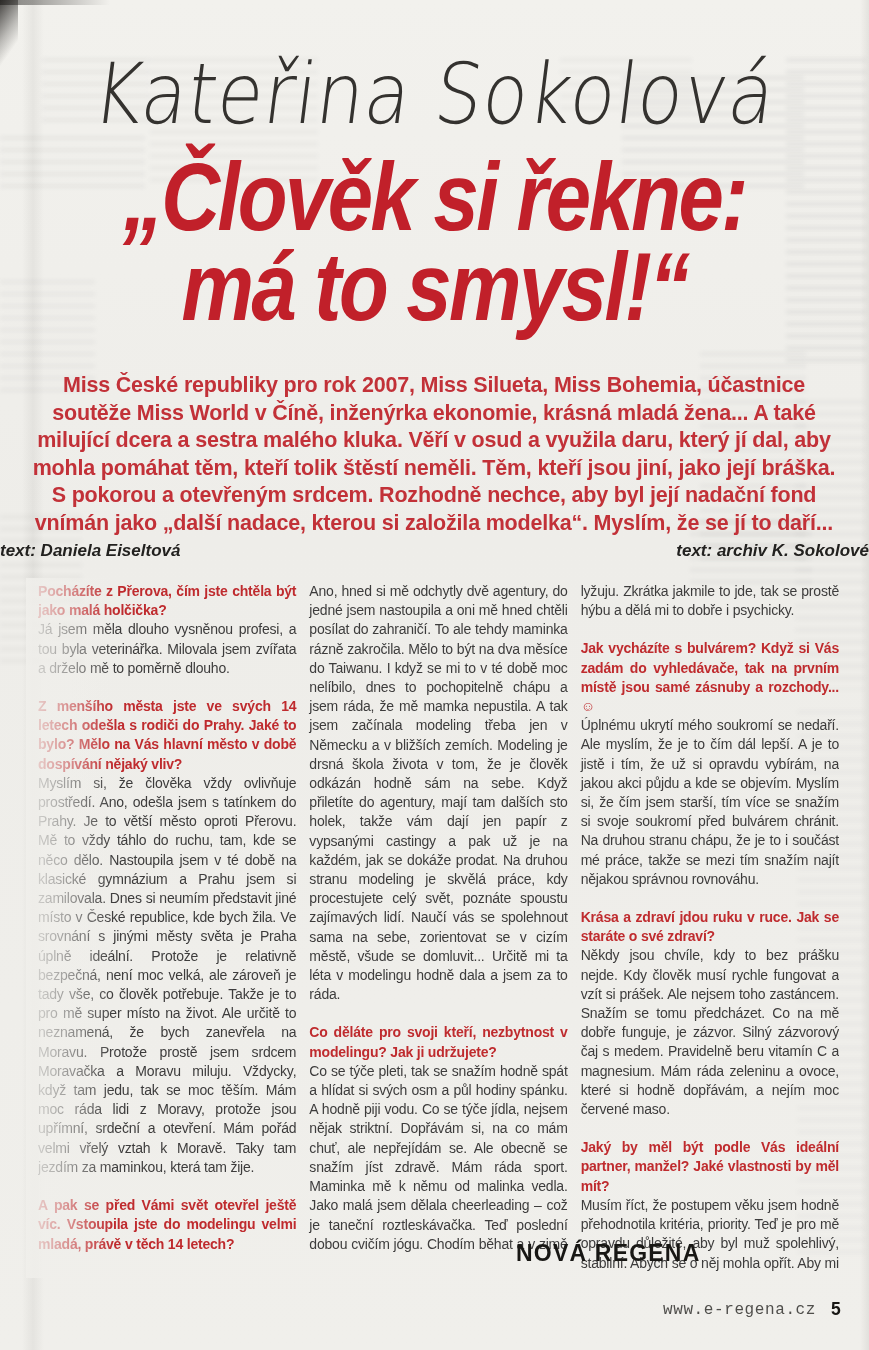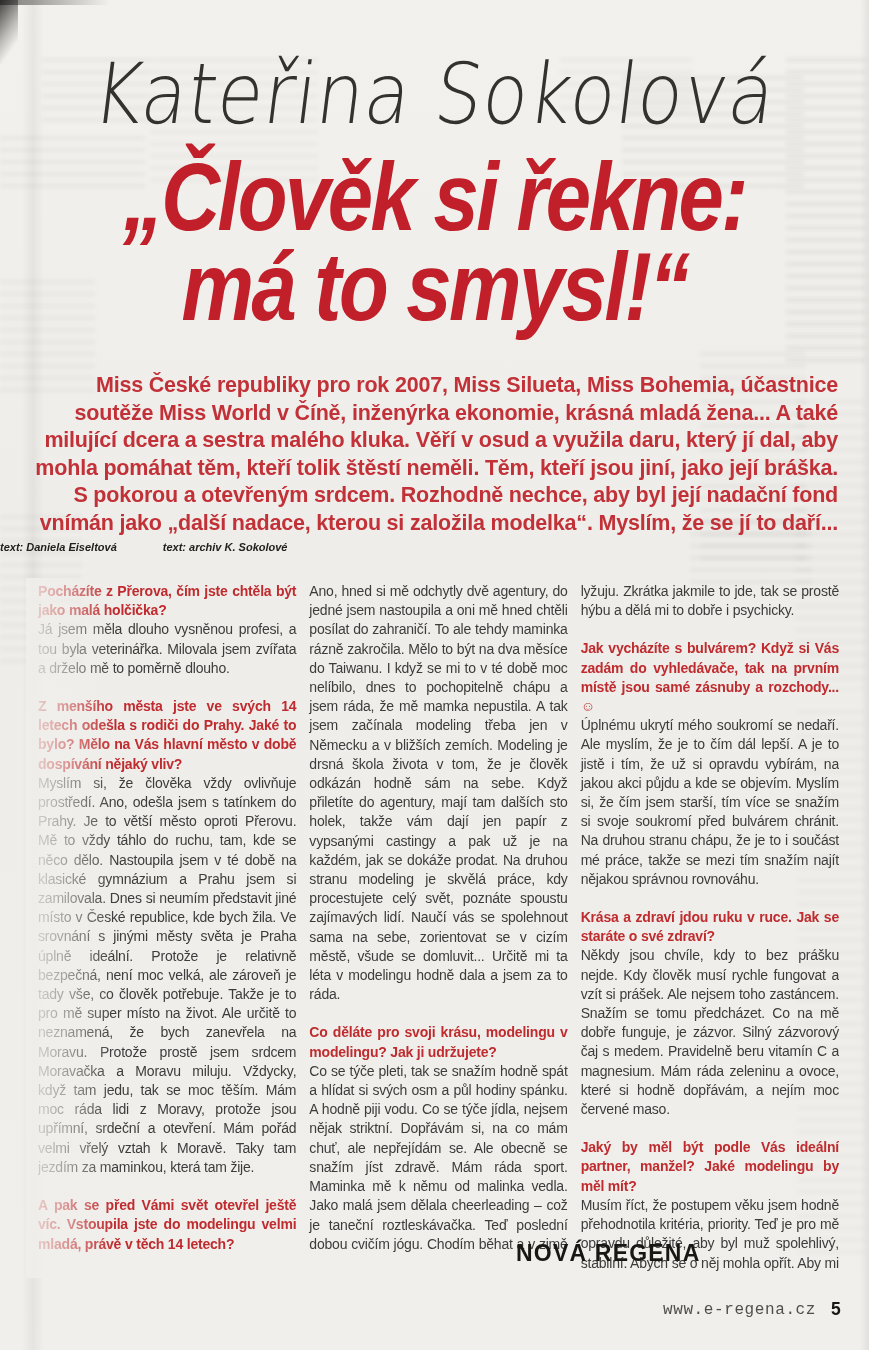--- a/index.html
+++ b/index.html
@@ -59,31 +59,31 @@
     font-size:97px;line-height:90px;
     letter-spacing:-3px;
     color:var(--headline-red,#c1202a);
     transform:scaleX(.84);
     transform-origin:center;
     white-space:nowrap;
   }
   
   .intro{
     position:absolute;left:30px;top:372px;width:808px;margin:0;
-    text-align:right;
+    text-align:center;
     font-weight:bold;
     font-size:21.5px;line-height:27.6px;letter-spacing:-.2px;
     color:var(--intro-red,#c23138);
   }
   
   .byline{
     position:absolute;left:0;top:541px;width:869px;
-    display:flex;justify-content:flex-start;gap:46px;
+    display:flex;justify-content:space-between;gap:24px;
     font-weight:bold;font-style:italic;
-    font-size:11px;color:#22211f;
+    font-size:17px;color:#22211f;
   }
   
   .article{
     position:absolute;left:38px;top:582px;width:801px;height:694px;
     column-count:3;column-gap:13px;column-fill:auto;
     overflow:hidden;
     font-size:14px;line-height:19.2px;letter-spacing:-.2px;
     text-align:justify;
     hyphens:auto;-webkit-hyphens:auto;
   }
@@ -158,33 +158,33 @@
       </div>
       <div class="qa">
         <h3 class="question">Z menšího města jste ve svých 14 letech odešla s rodiči do Prahy. Jaké to bylo? Mělo na Vás hlavní město v době dospívání nějaký vliv?</h3>
         <p class="answer">Myslím si, že člověka vždy ovlivňuje prostředí. Ano, odešla jsem s tatínkem do Prahy. Je to větší město oproti Přerovu. Mě to vždy táhlo do ruchu, tam, kde se něco dělo. Nastoupila jsem v té době na klasické gymnázium a Prahu jsem si zamilovala. Dnes si neumím představit jiné místo v České republice, kde bych žila. Ve srovnání s jinými městy světa je Praha úplně ideální. Protože je relativně bezpečná, není moc velká, ale zároveň je tady vše, co člověk potřebuje. Takže je to pro mě super místo na život. Ale určitě to neznamená, že bych zanevřela na Moravu. Protože prostě jsem srdcem Moravačka a Moravu miluju. Vždycky, když tam jedu, tak se moc těším. Mám moc ráda lidi z Moravy, protože jsou upřímní, srdeční a otevření. Mám pořád velmi vřelý vztah k Moravě. Taky tam jezdím za maminkou, která tam žije.</p>
       </div>
       <div class="qa">
         <h3 class="question">A pak se před Vámi svět otevřel ještě víc. Vstoupila jste do modelingu velmi mladá, právě v těch 14 letech?</h3>
         <p class="answer">Ano, hned si mě odchytly dvě agentury, do jedné jsem nastoupila a oni mě hned chtěli posílat do zahraničí. To ale tehdy maminka rázně zakročila. Mělo to být na dva měsíce do Taiwanu. I když se mi to v té době moc nelíbilo, dnes to pochopitelně chápu a jsem ráda, že mě mamka nepustila. A tak jsem začínala modeling třeba jen v Německu a v bližších zemích. Modeling je drsná škola života v tom, že je člověk odkázán hodně sám na sebe. Když přiletíte do agentury, mají tam dalších sto holek, takže vám dají jen papír z vypsanými castingy a pak už je na každém, jak se dokáže prodat. Na druhou stranu modeling je skvělá práce, kdy procestujete celý svět, poznáte spoustu zajímavých lidí. Naučí vás se spolehnout sama na sebe, zorientovat se v cizím městě, všude se domluvit... Určitě mi ta léta v modelingu hodně dala a jsem za to ráda.</p>
       </div>
       <div class="qa">
-        <h3 class="question">Co děláte pro svoji krásu, modelingu v modelingu? Jak ji udržujete?</h3>
+        <h3 class="question">Co děláte pro svoji kteří, nezbytnost v modelingu? Jak ji udržujete?</h3>
         <p class="answer">Co se týče pleti, tak se snažím hodně spát a hlídat si svých osm a půl hodiny spánku. A hodně piji vodu. Co se týče jídla, nejsem nějak striktní. Dopřávám si, na co mám chuť, ale nepřejídám se. Ale obecně se snažím jíst zdravě. Mám ráda sport. Maminka mě k němu od malinka vedla. Jako malá jsem dělala cheerleading – což je taneční roztleskávačka. Teď poslední dobou cvičím jógu. Chodím běhat a v zimě lyžuju. Zkrátka jakmile to jde, tak se prostě hýbu a dělá mi to dobře i psychicky.</p>
       </div>
       <div class="qa">
         <h3 class="question">Jak vycházíte s bulvárem? Když si Vás zadám do vyhledávače, tak na prvním místě jsou samé zásnuby a rozchody... ☺</h3>
         <p class="answer">Úplnému ukrytí mého soukromí se nedaří. Ale myslím, že je to čím dál lepší. A je to jistě i tím, že už si opravdu vybírám, na jakou akci půjdu a kde se objevím. Myslím si, že čím jsem starší, tím více se snažím si svoje soukromí před bulvárem chránit. Na druhou stranu chápu, že je to i součást mé práce, takže se mezi tím snažím najít nějakou správnou rovnováhu.</p>
       </div>
       <div class="qa">
         <h3 class="question">Krása a zdraví jdou ruku v ruce. Jak se staráte o své zdraví?</h3>
         <p class="answer">Někdy jsou chvíle, kdy to bez prášku nejde. Kdy člověk musí rychle fungovat a vzít si prášek. Ale nejsem toho zastáncem. Snažím se tomu předcházet. Co na mě dobře funguje, je zázvor. Silný zázvorový čaj s medem. Pravidelně beru vitamín C a magnesium. Mám ráda zeleninu a ovoce, které si hodně dopřávám, a nejím moc červené maso.</p>
       </div>
       <div class="qa">
-        <h3 class="question">Jaký by měl být podle Vás ideální partner, manžel? Jaké modelingu by měl mít?</h3>
+        <h3 class="question">Jaký by měl být podle Vás ideální partner, manžel? Jaké vlastnosti by měl mít?</h3>
         <p class="answer">Musím říct, že postupem věku jsem hodně přehodnotila kritéria, priority. Teď je pro mě opravdu důležité, aby byl muž spolehlivý, stabilní. Abych se o něj mohla opřít. Aby mi byl oporou. Měl by být určitě chytrý, inteligentní. Abych se s ním zasmála, byl vtipný. A také by měl být upřímný. To je pro mě důležité moc.</p>
       </div>
     </section>
 
   <div class="fade-overlay"></div>
 
   <span class="footer-magazine">NOVÁ REGENA</span>
   <span class="footer-site">www.e-regena.cz</span>
   <span class="footer-page">5</span>
 

